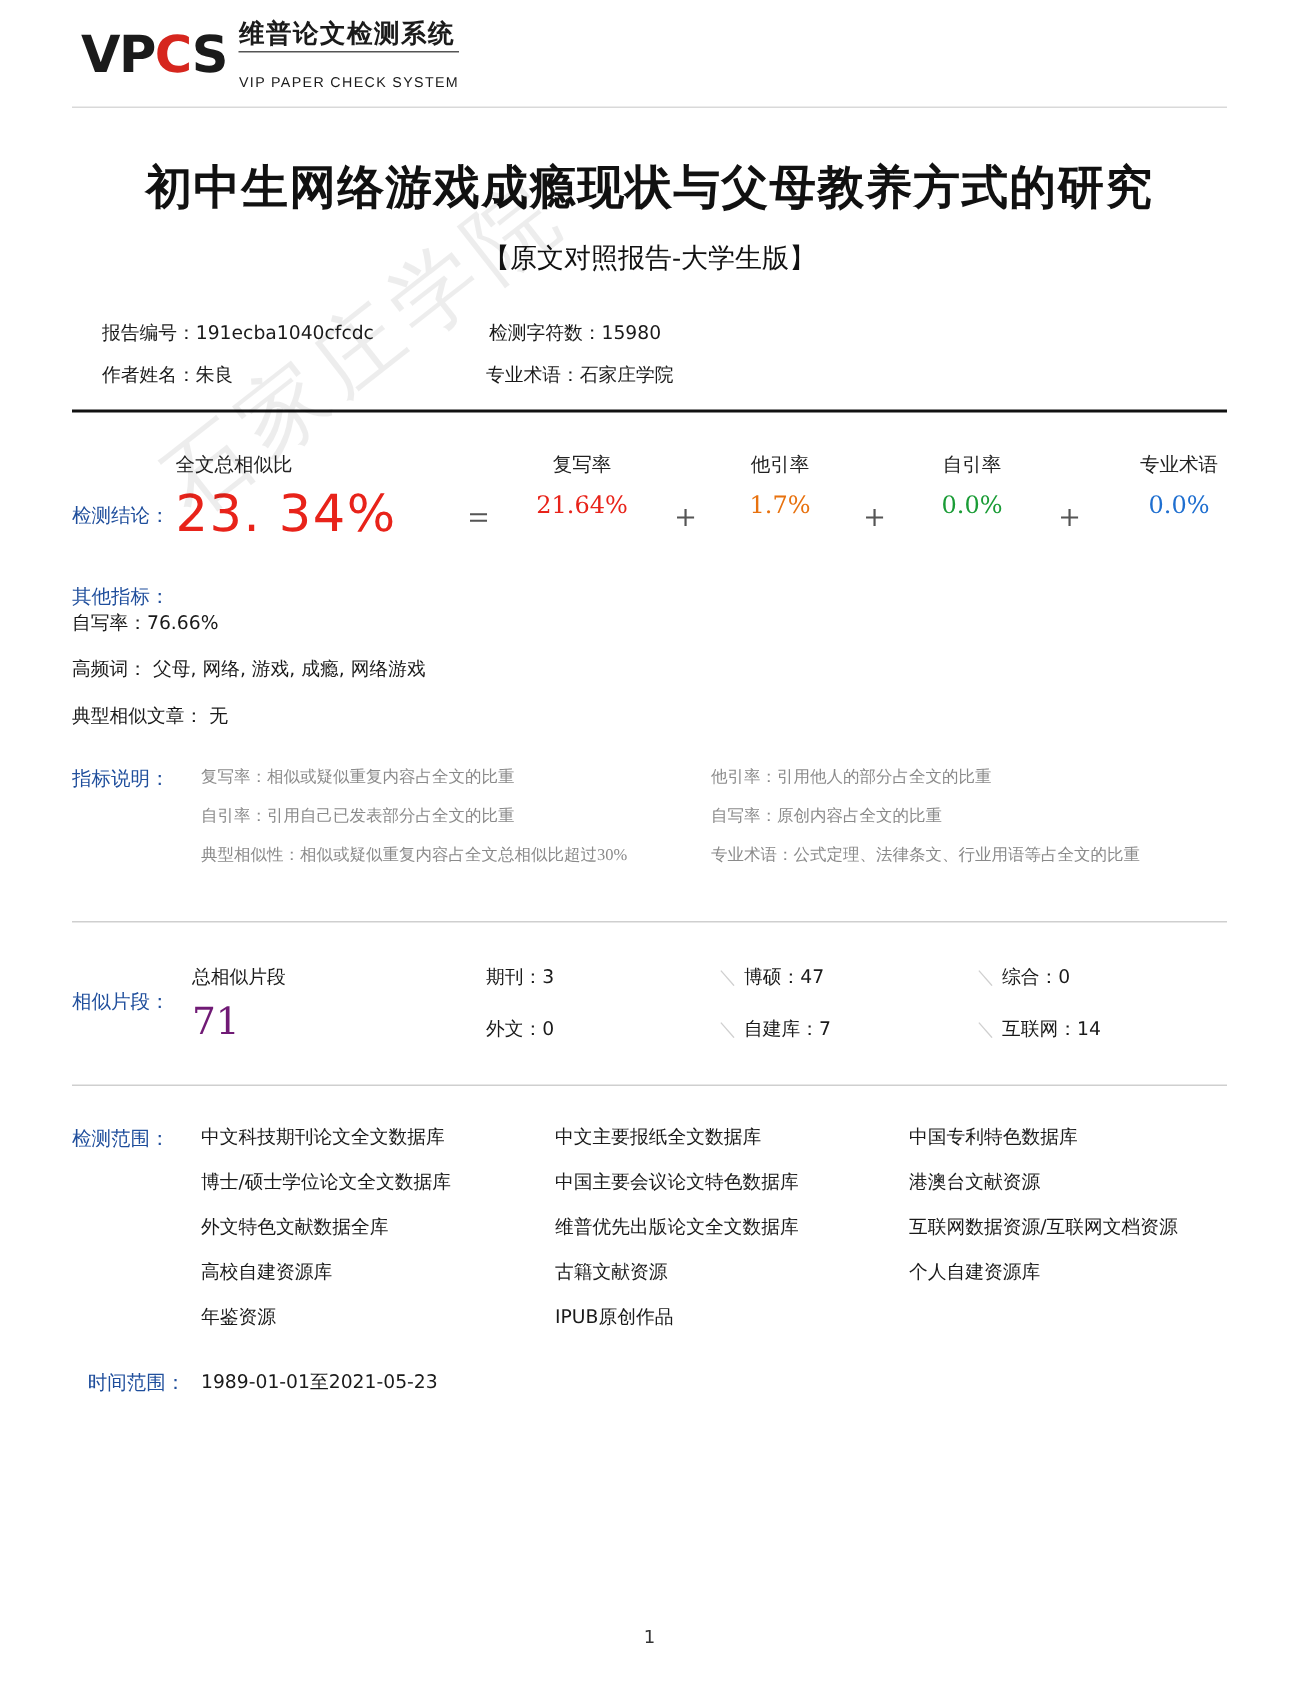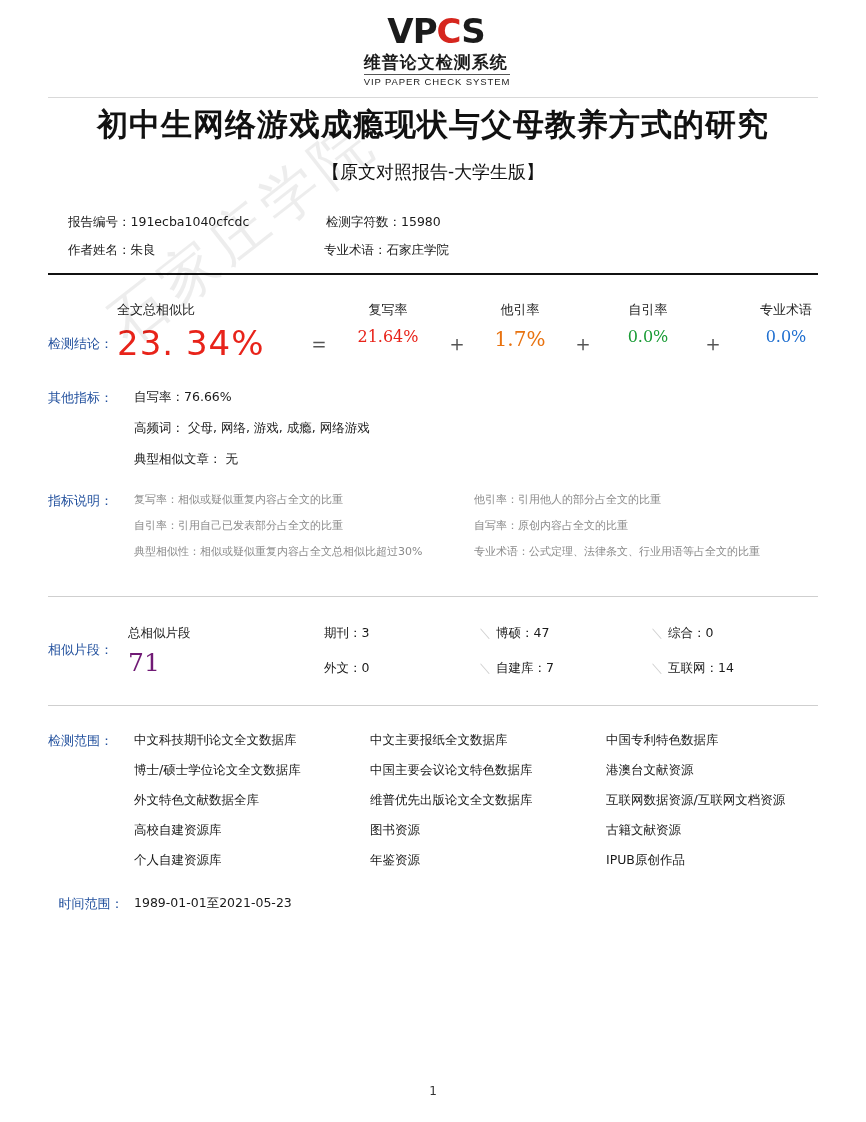--- a/index.html
+++ b/index.html
@@ -26,21 +26,20 @@
   
   .header {
     padding-top: 14px;
     height: 56px;
   }
   .logo {
     display: flex;
     align-items: center;
     gap: 6px;
     padding-left: 6px;
-    flex-direction: column;
   }
   .logo-mark {
     font-family: "DejaVu Sans", sans-serif;
     font-weight: bold;
     font-size: 34px;
     letter-spacing: -1px;
     line-height: 1;
     color: #1b1b1b;
     position: relative;
   }
@@ -59,21 +58,21 @@
     font-size: 17px;
     font-weight: bold;
     letter-spacing: 1px;
     color: #1b1b1b;
   }
   .logo-en {
     font-size: 9.5px;
     letter-spacing: .9px;
     color: #1b1b1b;
     border-top: 1px solid #555;
-    padding-top: 2px;
+    padding-top: 16px;
     margin-top: 2px;
   }
   .header-rule {
     border-bottom: 1px solid #d9d9d9;
     margin-top: 10px;
   }
 
   
   .title-block {
     text-align: center;
@@ -169,28 +168,29 @@
     color: #555;
     padding: 0 6px;
     margin-top: 28px;
     font-family: "DejaVu Sans", sans-serif;
   }
   .r-copy { width: 104px; }
   .r-other { width: 92px; }
   .r-self { width: 96px; }
   .r-term { width: 112px; }
   .r-copy .val { font-size: 16px; color: #e8231a; }
-  .r-other .val { font-size: 20px; color: #e8720f; }
+  .r-other .val { font-size: 16px; color: #e8720f; }
   .r-self .val { font-size: 16px; color: #1a9c36; }
   .r-term .val { font-size: 16px; color: #1f6fd0; }
 
   
   .others {
     display: flex;
     margin-top: 26px;
+    flex-direction: column;
   }
   .others-label {
     width: 86px;
   }
   .others-body {
     flex: 1;
     font-size: 12.5px;
     color: #1a1a1a;
     font-family: "DejaVu Sans", sans-serif;
   }
@@ -208,20 +208,21 @@
   }
   .explain-body {
     flex: 1;
     font-size: 11px;
     color: #8a8a8a;
     font-family: "DejaVu Sans", sans-serif;
   }
   .explain-row {
     display: flex;
     margin-bottom: 11px;
+    font-family: Liberation Serif, serif;
   }
   .explain-row .c1 { width: 340px; }
   .explain-row .c2 { flex: 1; }
   .explain-row.wide .c1 { width: 340px; }
 
   
   .fragments {
     display: flex;
     margin-top: 28px;
   }
@@ -470,21 +471,20 @@
       <div>中文科技期刊论文全文数据库</div>
       <div>中文主要报纸全文数据库</div>
       <div>中国专利特色数据库</div>
       <div>博士/硕士学位论文全文数据库</div>
       <div>中国主要会议论文特色数据库</div>
       <div>港澳台文献资源</div>
       <div>外文特色文献数据全库</div>
       <div>维普优先出版论文全文数据库</div>
       <div>互联网数据资源/互联网文档资源</div>
       <div>高校自建资源库</div>
-      <div>图书资源</div>
       <div>古籍文献资源</div>
       <div>个人自建资源库</div>
       <div>年鉴资源</div>
       <div>IPUB原创作品</div>
     </div>
   </div>
 
   <div class="timerange">
     <div class="lbl">时间范围：</div>
     <div class="val">1989-01-01至2021-05-23</div>

